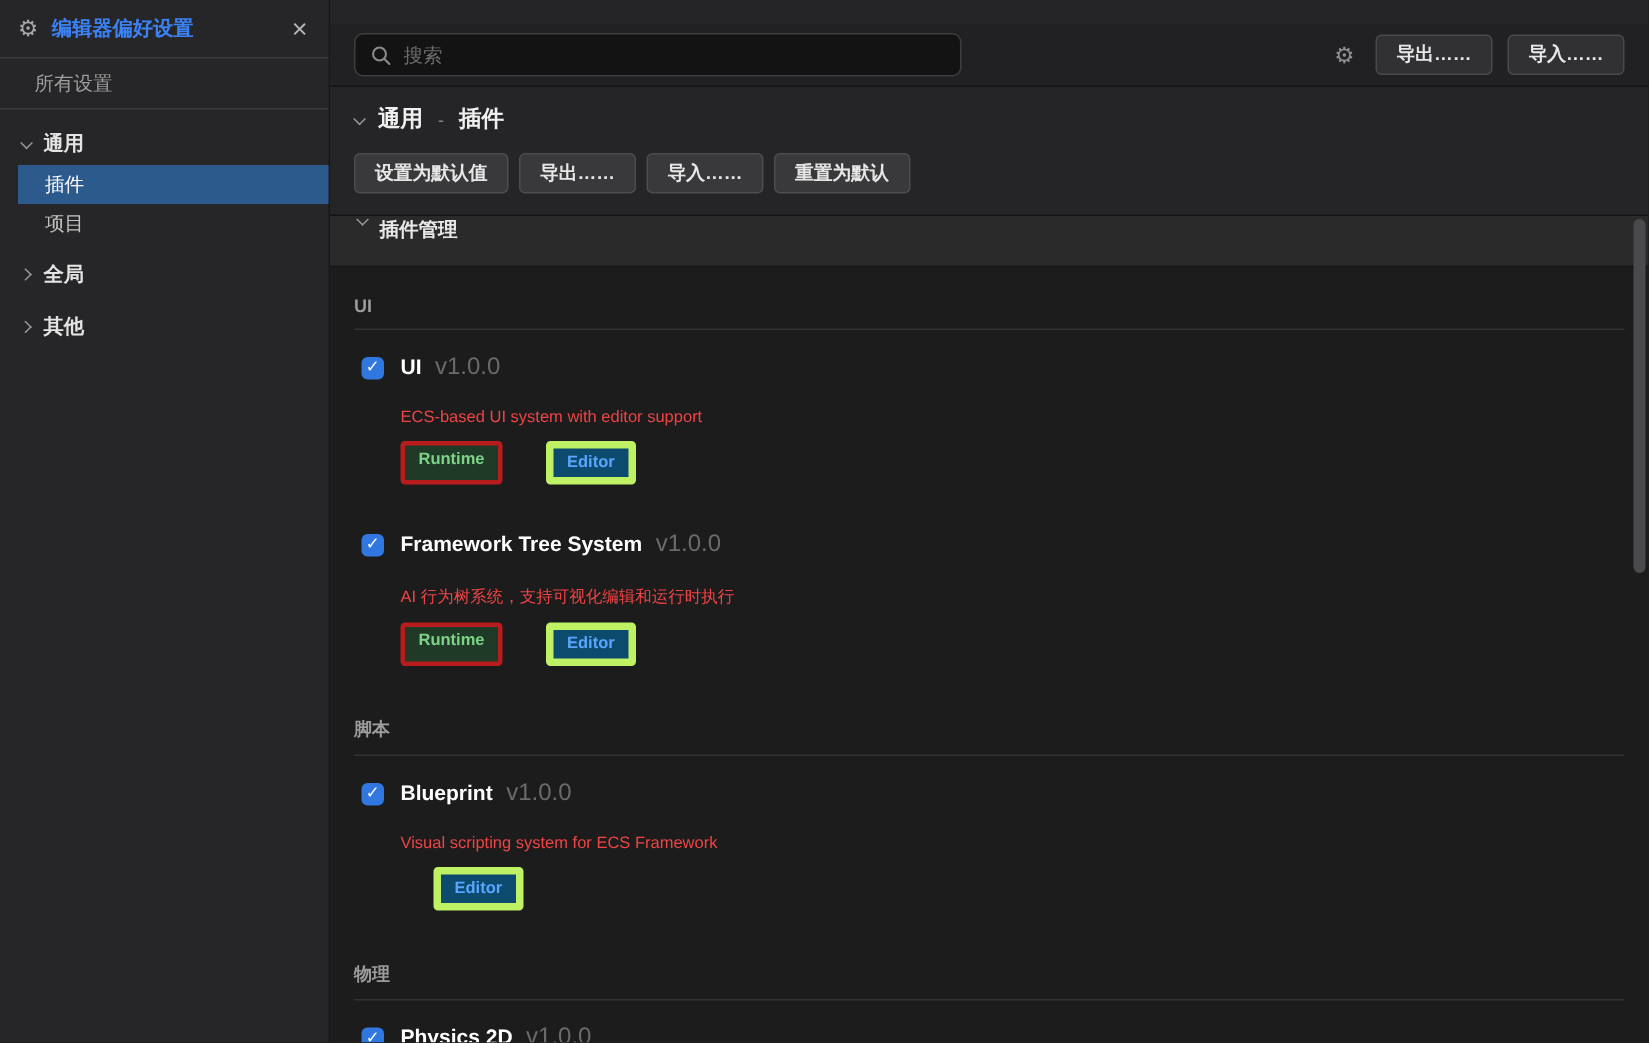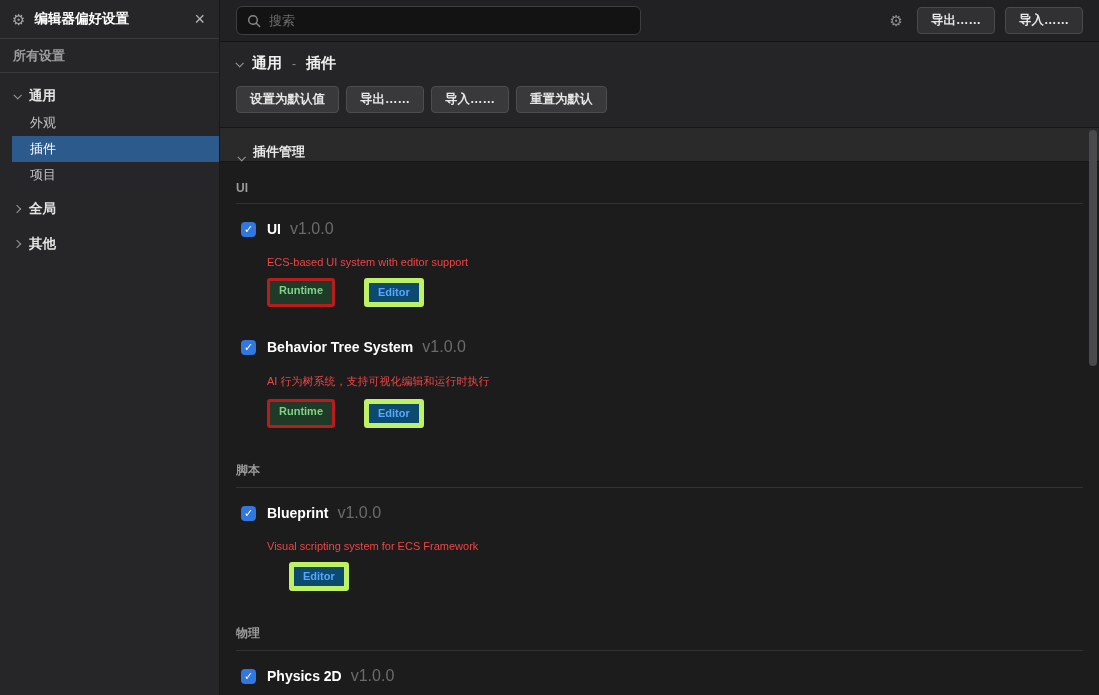--- a/index.html
+++ b/index.html
@@ -6,41 +6,41 @@
   html,body { width:1099px; height:695px; overflow:hidden; background:#1d1d1e;
     font-family:"Liberation Sans","DejaVu Sans",sans-serif; }
   .app { width:1099px; height:695px; display:flex; color:#d4d4d4; font-size:13px; }
 
   
   .sidebar { width:220px; flex:0 0 220px; background:#262628; border-right:1px solid #18181a;
     display:flex; flex-direction:column; }
   .sidebar-header { height:39px; display:flex; align-items:center; gap:9px;
     padding:0 12px; border-bottom:1px solid #3a3a3c; }
   .gear-glyph { color:#a8a8a8; font-size:15px; line-height:1; }
-  .sidebar-title { font-weight:bold; font-size:13.5px; color:#ffffff; flex:1; }
+  .sidebar-title { font-weight:bold; font-size:13.5px; color:#3b82f6; flex:1; }
   .close-btn { color:#b8b8b8; font-size:18px; line-height:1; cursor:pointer; padding:0 2px; }
-  .all-settings { height:34px; display:flex; align-items:center; padding:0 13px;
-    color:#9d9d9d; border-bottom:1px solid #3a3a3c; cursor:pointer;font-weight:bold; }
+  .all-settings { height:34px; display:flex; align-items:center; padding:0 23px;
+    color:#9d9d9d; border-bottom:1px solid #3a3a3c; cursor:pointer; }
   .tree { padding-top:8px; }
   .tree-group { height:29px; display:flex; align-items:center; gap:9px; padding:0 14px;
     font-weight:bold; color:#e4e4e4; font-size:13.5px; cursor:pointer; margin-top:6px; }
   .tree-group:first-child { margin-top:0; }
   .chev { width:6px; height:6px; border-right:1.6px solid #9a9a9a; border-bottom:1.6px solid #9a9a9a;
     display:inline-block; flex:0 0 auto; }
   .chev.down { transform:rotate(45deg) translateY(-1px); }
   .chev.right { transform:rotate(-45deg); }
   .tree-child { height:26px; display:flex; align-items:center; padding-left:30px;
     color:#c2c2c2; cursor:pointer; }
   .tree-child.selected { background:#2d5a8c; color:#ffffff; margin-left:12px; padding-left:18px; }
 
   
   .main { flex:1; display:flex; flex-direction:column; min-width:0; background:#252527; }
 
   .topbar { height:42px; flex:0 0 42px; background:#212123; border-bottom:1px solid #141415;
-    display:flex; align-items:center; padding:0 16px; gap:10px; }
+    display:flex; align-items:center; padding:0 16px; gap:10px;margin-top:16px; }
   .search-box { width:405px; height:29px; background:#131314; border:1px solid #3e3e41;
     border-radius:6px; display:flex; align-items:center; padding:0 10px; gap:8px; }
   .search-box svg { flex:0 0 auto; }
   .search-box input { flex:1; background:transparent; border:none; outline:none;
     color:#cccccc; font-size:13px; font-family:inherit; }
   .search-box input::placeholder { color:#6e6e6e; }
   .topbar-spacer { flex:1; }
   .topbar-gear { color:#8f8f8f; font-size:15px; cursor:pointer; margin-right:4px; }
   .btn { background:#313134; border:1px solid #4a4a4d; border-radius:4px; color:#e6e6e6;
     font-size:12.5px; font-weight:bold; font-family:inherit; padding:6px 13px; cursor:pointer;
@@ -49,21 +49,21 @@
   .header-panel { padding:12px 16px 14px; background:#252527; border-bottom:1px solid #151516; }
   .breadcrumb { display:flex; align-items:center; gap:10px; }
   .breadcrumb .crumb { font-size:15px; font-weight:bold; color:#f0f0f0; }
   .breadcrumb .sep { color:#8a8a8a; font-size:12px; }
   .subtitle { color:#9a9a9a; font-size:12.5px; margin-top:7px; }
   .header-actions { display:flex; gap:7px; margin-top:13px; }
   .header-actions .btn { background:#39393c; border-color:#4d4d50; }
 
   .content { flex:1; position:relative; background:#1c1c1d; overflow:hidden; }
   .section-band { height:34px; background:#2a2a2b; border-bottom:1px solid #161617;
-    display:flex; align-items:flex-end; gap:9px; padding:0 18px; cursor:pointer; }
+    display:flex; align-items:flex-start; gap:9px; padding:0 18px; cursor:pointer; }
   .section-band .label { font-weight:bold; font-size:13px; color:#e8e8e8; }
 
   .plugin-list { padding:0 16px; }
   .category-label { margin-top:19px; padding-bottom:8px; border-bottom:1px solid #323234;
     color:#9c9c9c; font-size:12px; font-weight:bold; }
   .plugin-item { display:flex; gap:11px; padding-top:16px; padding-left:5px; }
   .checkbox { width:15px; height:15px; border-radius:4px; background:#3078e0; flex:0 0 auto;
     margin-top:2px; display:flex; align-items:center; justify-content:center; cursor:pointer; }
   .check-glyph { color:#ffffff; font-size:11px; line-height:1; font-weight:bold; }
   .plugin-title-row { display:flex; align-items:baseline; gap:9px; }
@@ -88,21 +88,20 @@
       <span class="gear-glyph">⚙</span>
       <span class="sidebar-title">编辑器偏好设置</span>
       <span class="close-btn">×</span>
     </div>
     <div class="all-settings">所有设置</div>
     <nav class="tree">
       <div class="tree-group">
         <span class="chev down"></span>
         <span>通用</span>
       </div>
-      <div class="tree-child">外观</div>
       <div class="tree-child selected">插件</div>
       <div class="tree-child">项目</div>
       <div class="tree-group">
         <span class="chev right"></span>
         <span>全局</span>
       </div>
       <div class="tree-group">
         <span class="chev right"></span>
         <span>其他</span>
       </div>
@@ -165,21 +164,21 @@
             </div>
           </div>
         </div>
 
         <div class="plugin-item">
           <span class="checkbox">
             <span class="check-glyph">✓</span>
           </span>
           <div class="plugin-body">
             <div class="plugin-title-row">
-              <span class="plugin-name">Behavior Tree System</span>
+              <span class="plugin-name">Framework Tree System</span>
               <span class="plugin-version">v1.0.0</span>
             </div>
             <div class="plugin-desc">AI 行为树系统，支持可视化编辑和运行时执行</div>
             <div class="badges">
               <span class="badge runtime">Runtime</span>
               <span class="badge editor">Editor</span>
             </div>
           </div>
         </div>
 

